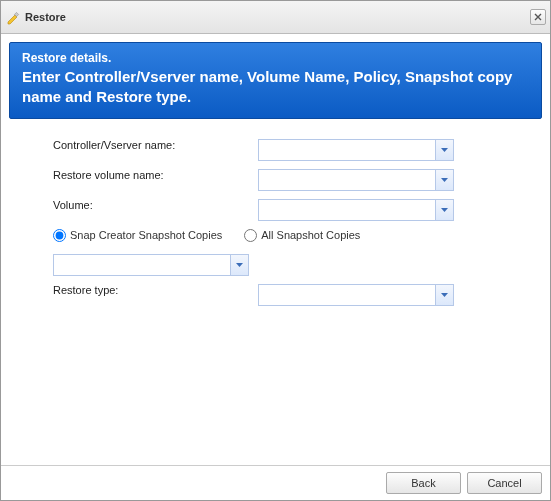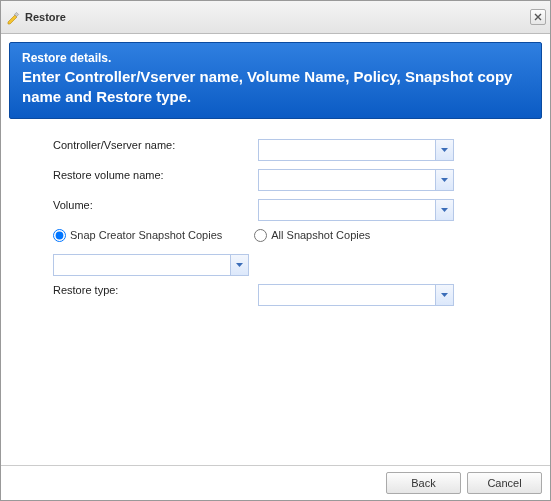--- a/index.html
+++ b/index.html
@@ -101,21 +101,21 @@
     width: 18px; height: 20px;
     background: linear-gradient(to bottom, #f2f6fd, #dce8fb);
     border-left: 1px solid #B5C8E8;
     display: flex; align-items: center; justify-content: center;
     cursor: pointer;
   }
   .combo .trigger svg { display: block; }
   .radio-row {
     display: flex;
     align-items: center;
-    gap: 32px;
+    gap: 22px;
     margin: 4px 0 12px 0;
   }
   .radio-item {
     display: flex;
     align-items: center;
     gap: 4px;
     cursor: pointer;
   }
   .radio-item input { margin: 0; }
   .footer {

